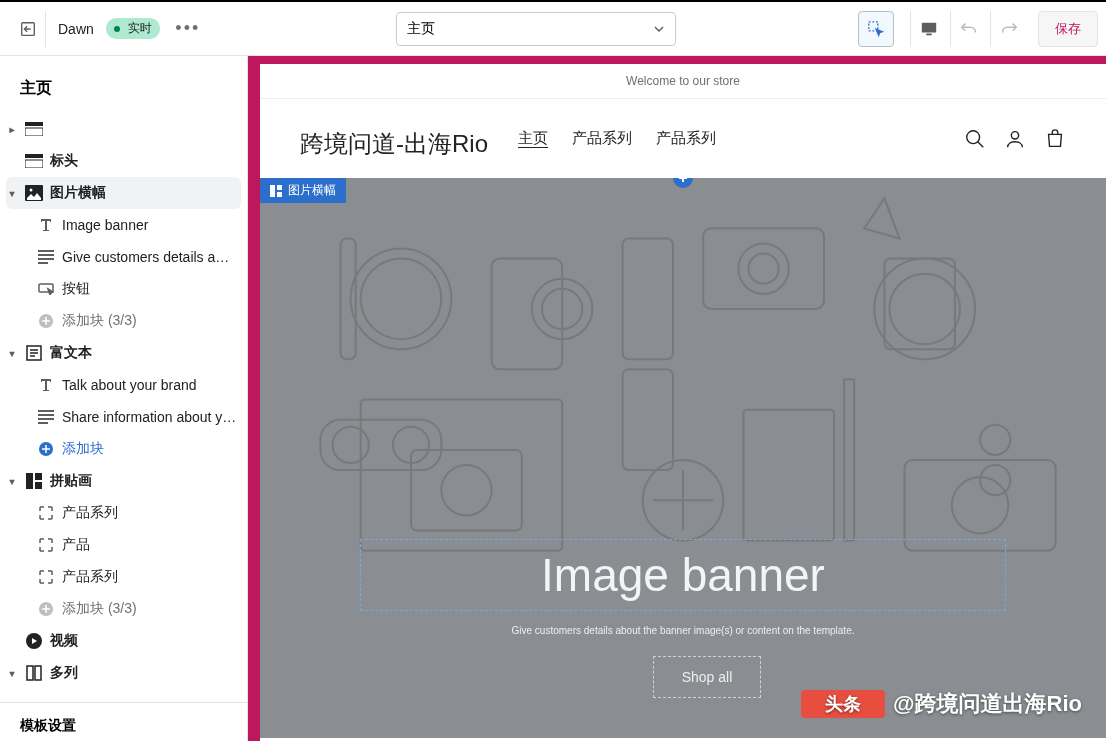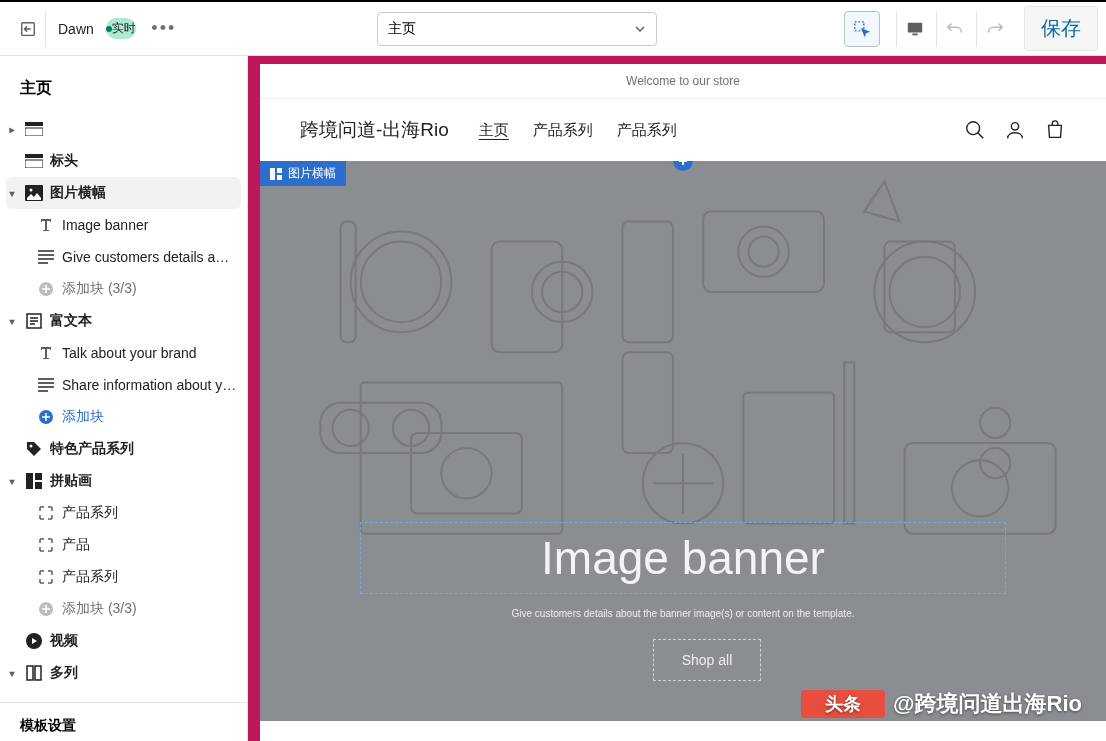--- a/index.html
+++ b/index.html
@@ -2,29 +2,29 @@
 <html><head>
 <meta charset="utf-8">
 <style>
 * { margin: 0; padding: 0; box-sizing: border-box; font-family: -apple-system, BlinkMacSystemFont, "Segoe UI", sans-serif; }
 body { width: 1106px; height: 741px; overflow: hidden; background: #fff; }
 
 .topbar { height: 56px; border-top: 2px solid #000; border-bottom: 1px solid #e3e3e3; display: flex; align-items: center; }
 .topbar-left { display: flex; align-items: center; gap: 12px; padding: 0 10px; }
 .exit-btn { width: 36px; height: 36px; display: flex; align-items: center; justify-content: center; border-right: 1px solid #e3e3e3; cursor: pointer; }
 .theme-name { font-size: 14px; color: #202223; }
-.status-badge { background: #aee9d1; color: #202223; font-size: 12px; padding: 2px 0; border-radius: 10px; display: flex; align-items: center; gap: 0; text-align: center; }
+.status-badge { background: #aee9d1; color: #202223; font-size: 12px; padding: 2px 8px; border-radius: 10px; display: flex; align-items: center; gap: 8px; text-align: center; }
 .status-dot { width: 6px; height: 6px; background: #008060; border-radius: 50%; }
 .more-btn { width: 32px; height: 32px; display: flex; align-items: center; justify-content: center; cursor: pointer; color: #6d7175; font-size: 18px; letter-spacing: 2px; }
 .topbar-center { flex: 1; display: flex; justify-content: center; }
 .page-select { width: 280px; height: 34px; border: 1px solid #c9cccf; border-radius: 4px; display: flex; align-items: center; padding: 0 10px; font-size: 14px; background: #fff; cursor: pointer; justify-content: space-between; }
 .topbar-right { display: flex; align-items: center; gap: 4px; padding-right: 8px; }
 .select-mode { width: 36px; height: 36px; border: 1px solid #babfc3; border-radius: 4px; background: #f1f8fe; display: flex; align-items: center; justify-content: center; cursor: pointer; margin-right: 12px; }
 .device-btn, .undo-btn, .redo-btn { width: 36px; height: 36px; display: flex; align-items: center; justify-content: center; cursor: pointer; border-left: 1px solid #e3e3e3; }
-.save-btn { padding: 8px 16px; background: #f6f6f7; border: 1px solid #e3e3e3; border-radius: 4px; color: #0369a1; cursor: pointer; font-size: 20px; margin-left: 8px; }
+.save-btn { padding: 8px 16px; background: #f6f6f7; border: 1px solid #e3e3e3; border-radius: 4px; color: #be185d; cursor: pointer; font-size: 13px; margin-left: 8px; }
 
 .main { display: flex; height: calc(741px - 48px); }
 .sidebar { width: 248px; border-right: 1px solid #e3e3e3; display: flex; flex-direction: column; position: relative; }
 .sidebar-scroll { flex: 1; overflow-y: auto; padding: 8px 0; }
 .sidebar-scroll::-webkit-scrollbar { width: 10px; }
 .sidebar-scroll::-webkit-scrollbar-thumb { background: #c9cccf; border-radius: 5px; }
 .sidebar-title { font-size: 16px; font-weight: 600; padding: 14px 20px; }
 .tree-item { display: flex; align-items: center; padding: 6px 10px; font-size: 14px; color: #202223; cursor: pointer; gap: 6px; min-height: 30px; }
 .tree-item.level-0 { font-weight: 600; padding-left: 6px; }
 .tree-item.level-1 { padding-left: 36px; font-weight: 400; }
@@ -34,21 +34,21 @@
 .ticon { width: 20px; height: 20px; display: flex; align-items: center; justify-content: center; flex-shrink: 0; }
 .tlabel { white-space: nowrap; overflow: hidden; text-overflow: ellipsis; flex: 1; }
 .add-color { color: #2c6ecb; }
 .muted { color: #6d7175; }
 .sidebar-footer { border-top: 1px solid #e3e3e3; padding: 14px 20px; font-size: 14px; font-weight: 600; cursor: pointer; }
 
 .preview { flex: 1; background: #be185d; padding: 8px 0 0 12px; overflow: hidden; position: relative; }
 .canvas { background: #fff; height: 100%; overflow: hidden; position: relative; }
 .announce { text-align: center; font-size: 12px; color: #6d7175; padding: 10px; border-bottom: 1px solid #eee; }
 .site-header { display: flex; align-items: center; padding: 18px 40px; gap: 30px; }
-.site-title { font-size: 19px; color: #202223; }
+.site-title { font-size: 24px; color: #202223; margin-top: 11px; }
 .site-nav { display: flex; gap: 24px; font-size: 15px; }
 .nav-link { color: #202223; }
 .nav-link.active { text-decoration: underline; text-underline-offset: 4px; }
 .header-icons { margin-left: auto; display: flex; gap: 18px; }
 .hicon { width: 22px; height: 22px; cursor: pointer; }
 
 .section-label { position: absolute; top: 0; left: 0; background: #2c6ecb; color: #fff; font-size: 12px; padding: 4px 10px; display: flex; align-items: center; gap: 6px; z-index: 5; }
 .add-bubble { position: absolute; top: -10px; left: 50%; transform: translateX(-50%); width: 20px; height: 20px; background: #2c6ecb; border-radius: 50%; display: flex; align-items: center; justify-content: center; color: #fff; z-index: 6; }
 
 .banner { position: relative; height: 560px; background: #8a8d91; display: flex; flex-direction: column; align-items: center; justify-content: flex-end; padding-bottom: 40px; overflow: hidden; }
@@ -165,20 +165,29 @@
           <span class="ticon">
             <svg width="16" height="14" viewBox="0 0 16 14" fill="#5c5f62">
               <rect width="16" height="2"></rect>
               <rect y="4" width="16" height="2"></rect>
               <rect y="8" width="16" height="2"></rect>
               <rect y="12" width="10" height="2"></rect>
             </svg>
           </span>
           <span class="tlabel">Give customers details about ...</span>
         </div>
+      <div class="tree-item level-1">
+          <span class="ticon">
+            <svg width="16" height="12" viewBox="0 0 16 12" fill="none" stroke="#5c5f62" stroke-width="1.5">
+              <rect x="1" y="1" width="14" height="8" rx="1"></rect>
+              <path d="M10 6l5 3-2 1-1 2-2-6z" fill="#5c5f62"></path>
+            </svg>
+          </span>
+          <span class="tlabel">按钮</span>
+        </div>
       <div class="tree-item level-1 muted">
           <span class="ticon">
             <svg width="16" height="16" viewBox="0 0 16 16" fill="#babfc3">
               <circle cx="8" cy="8" r="7"></circle>
               <path d="M8 4v8M4 8h8" stroke="#fff" stroke-width="1.5"></path>
             </svg>
           </span>
           <span class="tlabel">添加块 (3/3)</span>
         </div>
 
@@ -214,30 +223,20 @@
       <div class="tree-item level-1 add-color">
           <span class="ticon">
             <svg width="16" height="16" viewBox="0 0 16 16" fill="#2c6ecb">
               <circle cx="8" cy="8" r="7"></circle>
               <path d="M8 4v8M4 8h8" stroke="#fff" stroke-width="1.5"></path>
             </svg>
           </span>
           <span class="tlabel">添加块</span>
         </div>
 
-      <div class="tree-item level-0">
-          <span class="chev"></span>
-          <span class="ticon">
-            <svg width="16" height="16" viewBox="0 0 16 16" fill="#202223">
-              <path d="M1 1h7l7 7-7 7-7-7z"></path>
-              <circle cx="5" cy="5" r="1.5" fill="#fff"></circle>
-            </svg>
-          </span>
-          <span class="tlabel">特色产品系列</span>
-        </div>
 
       <div class="tree-item level-0">
           <span class="chev">▾</span>
           <span class="ticon">
             <svg width="16" height="16" viewBox="0 0 16 16" fill="#202223">
               <rect width="7" height="16"></rect>
               <rect x="9" width="7" height="7"></rect>
               <rect x="9" y="9" width="7" height="7"></rect>
             </svg>
           </span>

